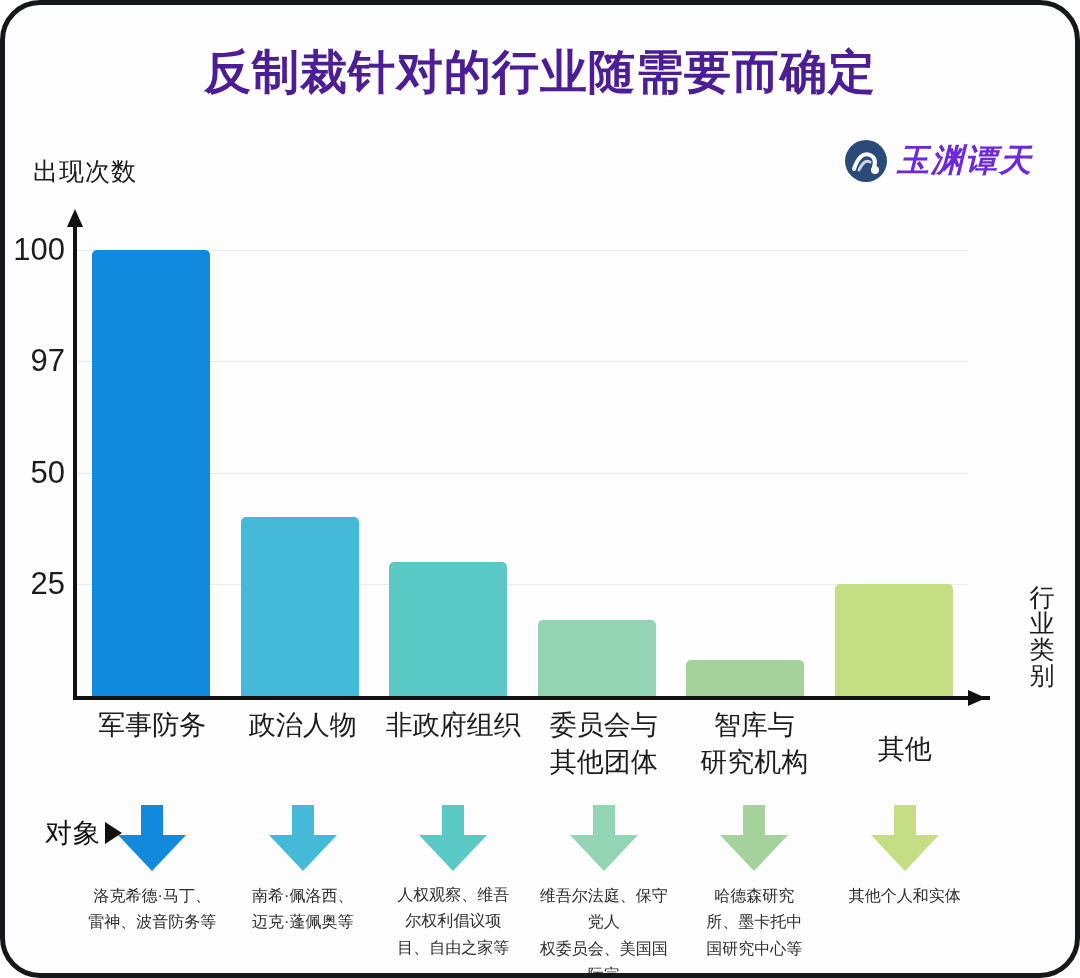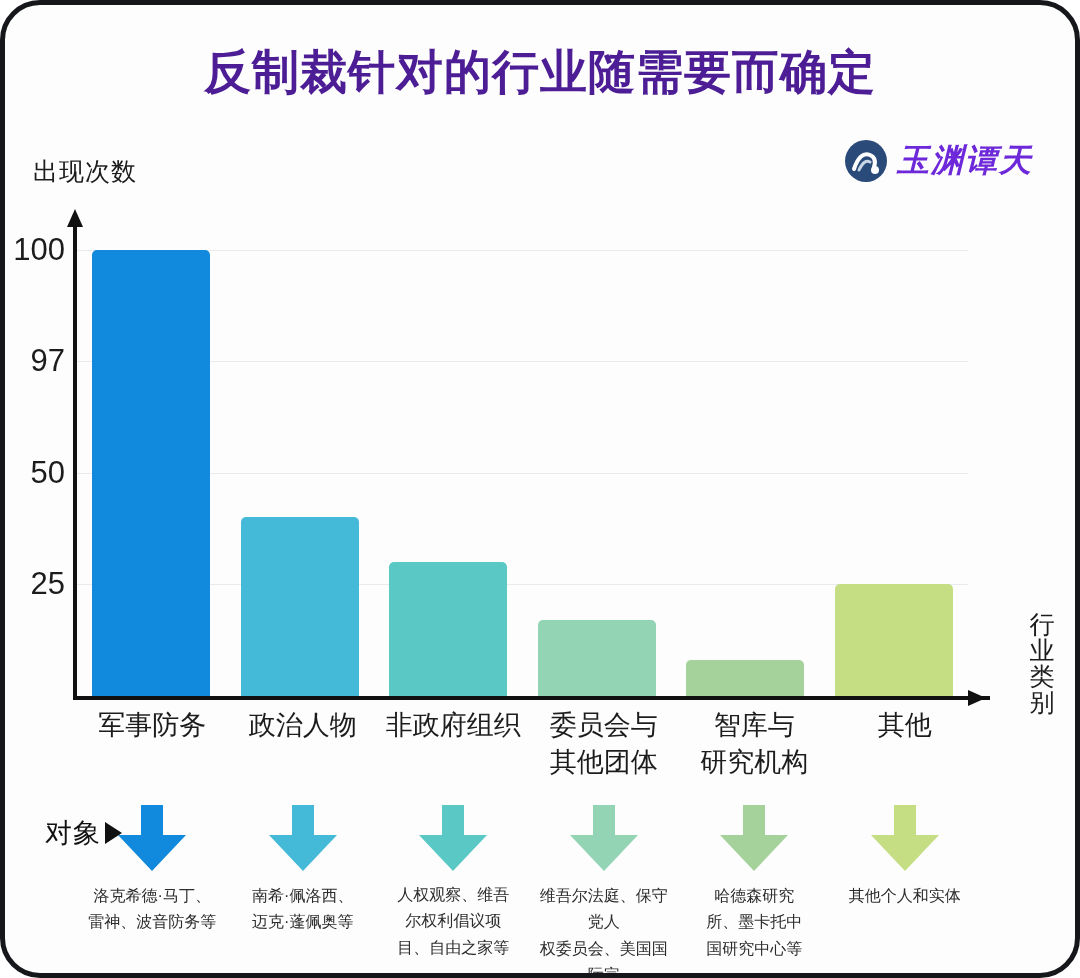--- a/index.html
+++ b/index.html
@@ -148,21 +148,21 @@
   }
   .bar {
     width: 118px;
     border-radius: 5px 5px 0 0;
   }
 
   
   .xlabel {
     position: absolute;
     right: 18px;
-    top: 606px;
+    top: 579px;
     width: 30px;
     font-size: 25px;
     line-height: 1.04;
     color: #1c1c1c;
     text-align: center;
     word-break: break-all;
   }
 
   
   .cats {
@@ -302,21 +302,21 @@
   </div>
 
   <div class="cats" id="cats">
       <div class="cat" style="width: 150.5px;">军事防务</div>
       <div class="cat" style="width: 150.5px;">政治人物</div>
       <div class="cat" style="width: 150.5px;">非政府组织</div>
       <div class="cat" style="width: 150.5px;">委员会与
 其他团体</div>
       <div class="cat" style="width: 150.5px;">智库与
 研究机构</div>
-      <div class="cat" style="width: 150.5px;">其他</div>
+      <div class="cat" style="width: 150.5px; margin-top: 24px;">其他</div>
     </div>
 
   <div class="object-tag">
     <span>对象</span>
     <span class="tri"></span>
   </div>
 
   <div class="arrow-row" id="arrows">
       <div class="arrow-slot" style="width: 150.5px;">
         <svg class="down-arrow" viewBox="0 0 72 68">

